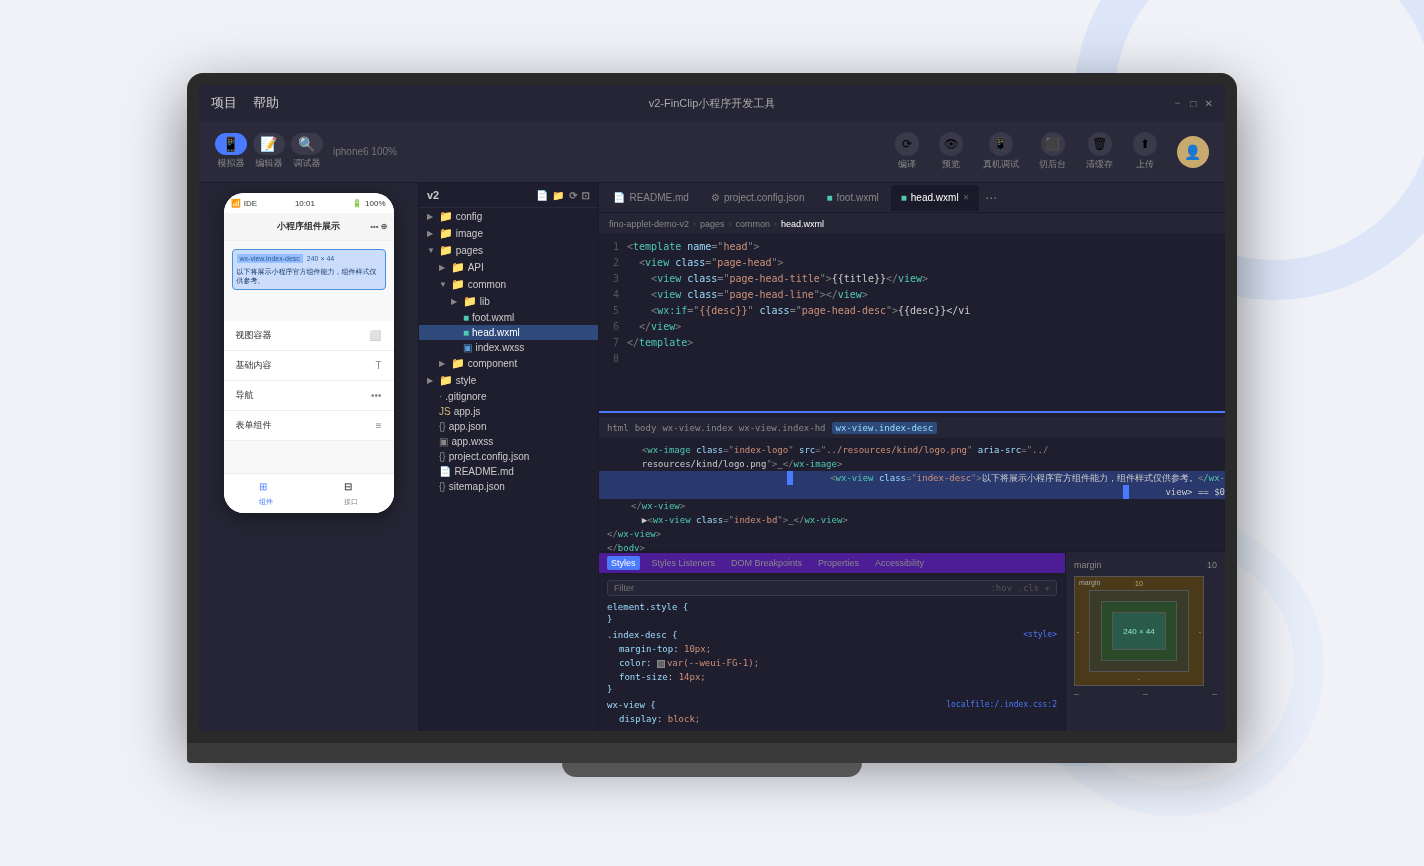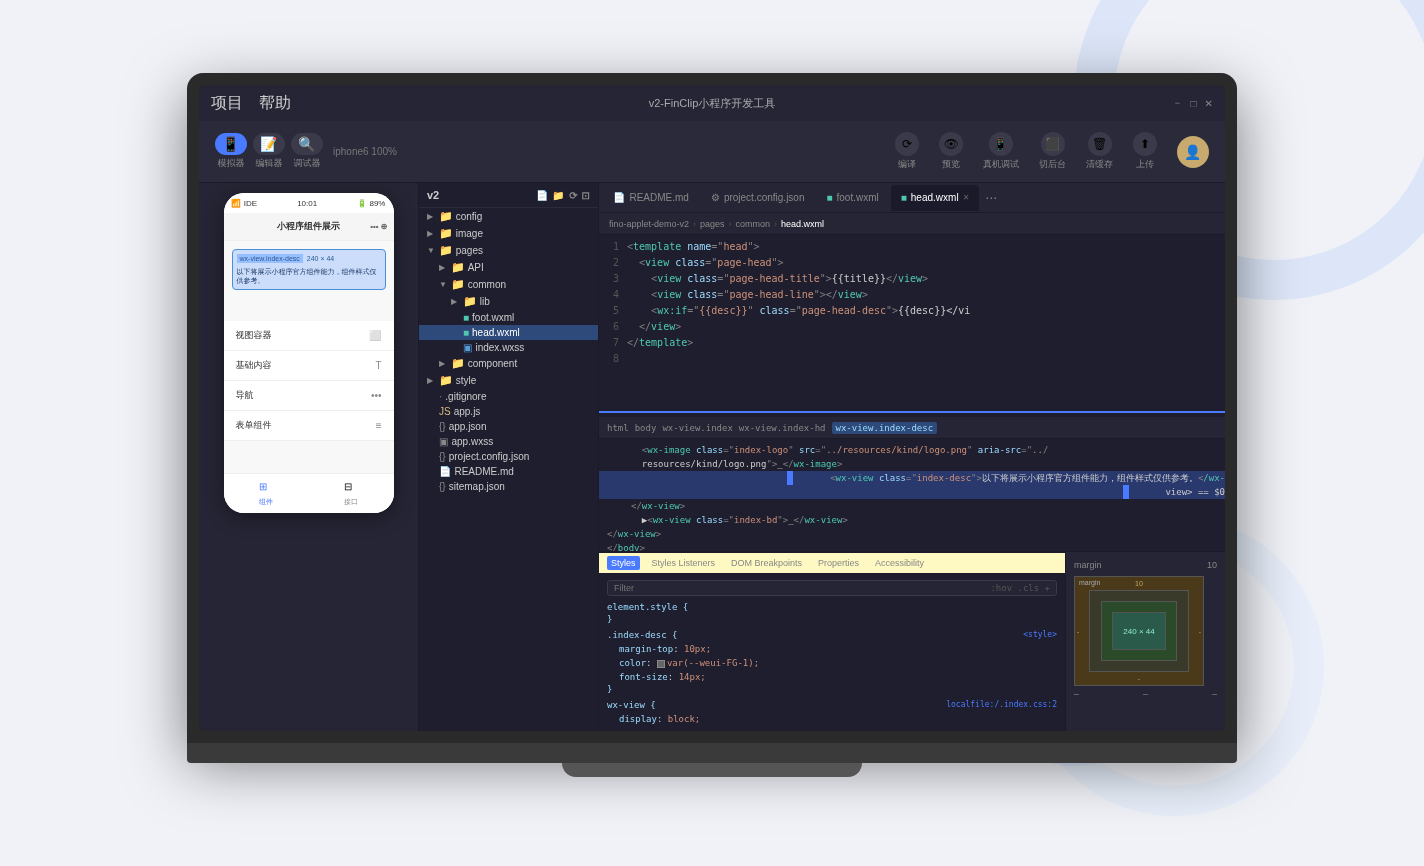--- a/index.html
+++ b/index.html
@@ -84,21 +84,21 @@
       padding: 0 12px;
       flex-shrink: 0;
     }
     .titlebar-left {
       display: flex;
       gap: 16px;
       align-items: center;
     }
     .titlebar-menu {
       color: #ccc;
-      font-size: 16px;
+      font-size: 13px;
       cursor: pointer;
     }
     .titlebar-center {
       color: #aaa;
       font-size: 11px;
       position: absolute;
       left: 50%;
       transform: translateX(-50%);
     }
     .titlebar-right {
@@ -503,21 +503,21 @@
       width: 6px;
       flex-shrink: 0;
       background: #4a7aff;
       margin-right: 2px;
     }
     .empty-marker { width: 8px; flex-shrink: 0; }
 
     
     .element-tabs {
       height: 22px;
-      background: #fef9c3;
+      background: #4c1d95;
       display: flex;
       align-items: center;
       padding: 0 8px;
       gap: 8px;
       border-bottom: 1px solid #1a1a2a;
       border-top: 1px solid #1a1a2a;
     }
     .elem-tab {
       font-size: 9px;
       color: #888;
@@ -721,21 +721,21 @@
 
       <div class="main-layout">
 
         <div class="simulator-panel">
           <div class="sim-content">
 
             <div class="phone-frame">
               <div class="phone-status-bar">
                 <span>📶 IDE</span>
                 <span>10:01</span>
-                <span>🔋 89%</span>
+                <span>🔋 100%</span>
               </div>
               <div class="phone-nav-bar">
                 <span>小程序组件展示</span>
                 <span class="phone-nav-dots">••• ⊕</span>
               </div>
               <div class="phone-body">
 
                 <div class="highlight-box">
                   <div style="display:flex;align-items:center;gap:4px;">
                     <span class="highlight-label">wx-view.index-desc</span>

